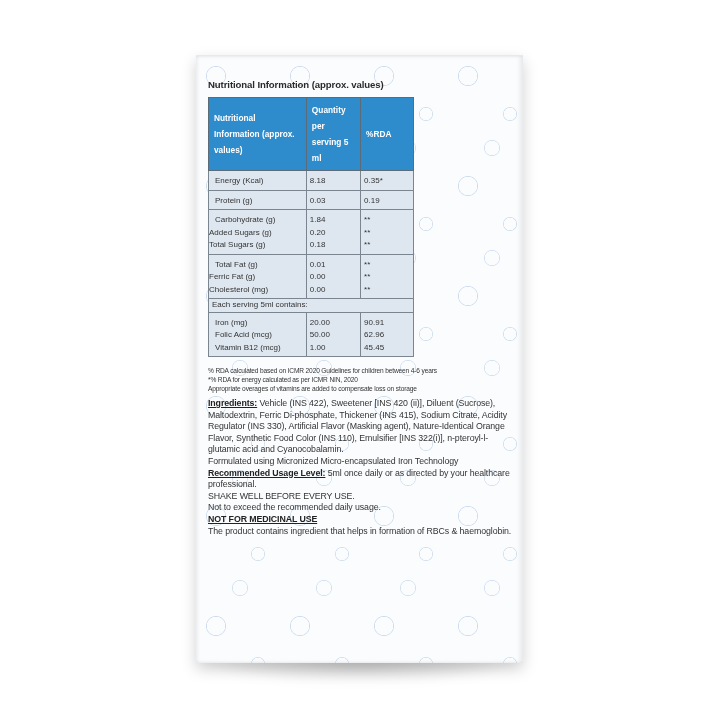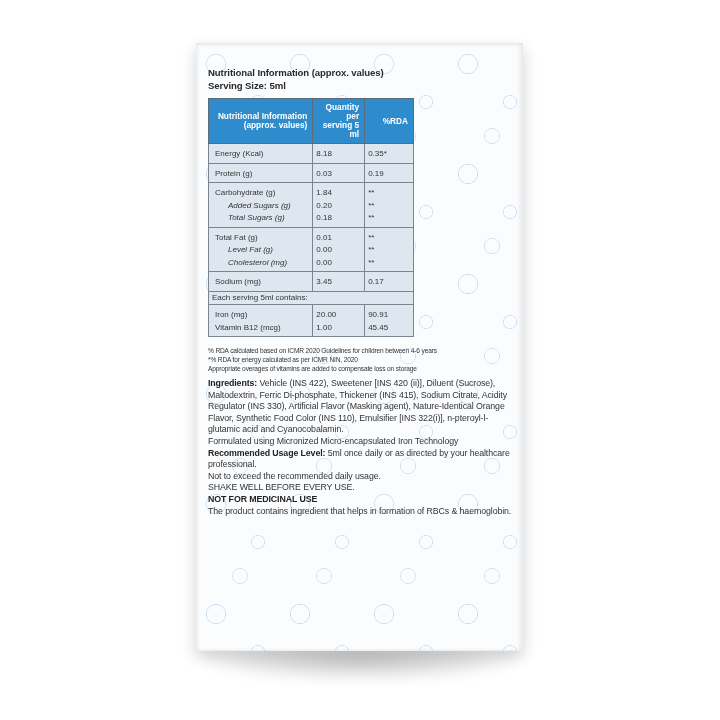--- a/index.html
+++ b/index.html
@@ -12,21 +12,21 @@
       color: #2b2b2b;
     }
     .shadow {
       position: absolute;
       left: 205px; top: 640px; width: 310px; height: 40px;
       background: radial-gradient(ellipse at center, rgba(0,0,0,0.22) 0%, rgba(0,0,0,0.08) 55%, rgba(0,0,0,0) 75%);
       filter: blur(6px);
     }
     .box {
       position: absolute;
-      left: 196px; top: 43px; width: 327px; height: 607px;
+      left: 196px; top: 55px; width: 327px; height: 607px;
       background-color: #fbfcfe;
       background-image:
         radial-gradient(circle at 20px 20px, transparent 9px, rgba(120,160,210,0.35) 9.5px, transparent 10.5px),
         radial-gradient(circle at 62px 58px, transparent 6px, rgba(120,160,210,0.30) 6.5px, transparent 7.5px),
         radial-gradient(circle at 44px 92px, transparent 7px, rgba(120,160,210,0.30) 7.5px, transparent 8.5px);
       background-size: 84px 110px;
       box-shadow: 0 6px 14px rgba(0,0,0,0.18), inset 2px 0 3px rgba(0,0,0,0.06), inset -3px 0 4px rgba(0,0,0,0.08);
       border-top: 1px solid #e6e9ee;
     }
     .content {
@@ -41,67 +41,66 @@
       margin-top: 6px;
       border-collapse: collapse;
       width: 206px;
       font-size: 8px;
       color: #333;
     }
     table.nut th {
       background: #2e8ccd;
       color: #ffffff;
       font-weight: bold;
-      text-align: right;
+      text-align: left;
       padding: 4px 5px;
-      line-height: 9px;
+      line-height: 16px;
       border: 1px solid #5c6b78;
       font-size: 8.3px;
     }
     table.nut td {
       background: #dee7f0;
       border-left: 1px solid #7a8590;
       border-right: 1px solid #7a8590;
       padding: 0 3px;
       line-height: 12.5px;
       height: 12.5px;
       white-space: nowrap;
     }
     table.nut td.c1 { width: 92px; padding-left: 6px; }
     table.nut td.c2, table.nut td.c3 { text-align: left; }
-    table.nut td.indent { padding-left: 19px; font-style: italic; }
+    table.nut td.indent { padding-left: 0; }
     table.nut tr.group-top td { border-top: 1px solid #7a8590; padding-top: 4px; }
     table.nut tr.group-end td { border-bottom: 1px solid #7a8590; padding-bottom: 2px; }
     table.nut td.span { border-top: 1px solid #7a8590; border-bottom: 1px solid #7a8590; }
     .notes {
       margin-top: 9px;
       font-size: 6.6px;
       line-height: 9px;
       color: #333;
       letter-spacing: -0.15px;
     }
     .body-text {
       margin-top: 5px;
       font-size: 8.8px;
       line-height: 11.6px;
       color: #333;
       letter-spacing: -0.1px;
     }
     .body-text p { margin: 0; }
-    .bold { font-weight: bold; color: #222; }
+    .bold { font-weight: bold; color: #222; text-decoration: underline; }
   </style>
 </head>
 <body>
 
 <div class="shadow"></div>
 
 <div class="box">
   <div class="content">
     <div class="title-line">Nutritional Information (approx. values)</div>
-    <div class="title-line">Serving Size: 5ml</div>
 
     <table class="nut">
       <thead>
         <tr>
           <th style="width:86px">Nutritional Information (approx. values)</th>
           <th style="width:45px">Quantity per serving 5 ml</th>
           <th style="width:45px">%RDA</th>
         </tr>
       </thead>
       <tbody>
@@ -129,59 +128,59 @@
           <td class="c1 indent">Total Sugars (g)</td>
           <td class="c2">0.18</td>
           <td class="c3">**</td>
         </tr>
         <tr class="group-top">
           <td class="c1">Total Fat (g)</td>
           <td class="c2">0.01</td>
           <td class="c3">**</td>
         </tr>
         <tr>
-          <td class="c1 indent">Level Fat (g)</td>
+          <td class="c1 indent">Ferric Fat (g)</td>
           <td class="c2">0.00</td>
           <td class="c3">**</td>
         </tr>
         <tr class="group-end">
           <td class="c1 indent">Cholesterol (mg)</td>
           <td class="c2">0.00</td>
           <td class="c3">**</td>
         </tr>
-        <tr class="group-top group-end">
-          <td class="c1">Sodium (mg)</td>
-          <td class="c2">3.45</td>
-          <td class="c3">0.17</td>
-        </tr>
         <tr>
           <td class="span" colspan="3">Each serving 5ml contains:</td>
         </tr>
         <tr class="group-top">
           <td class="c1">Iron (mg)</td>
           <td class="c2">20.00</td>
           <td class="c3">90.91</td>
+        </tr>
+        <tr>
+          <td class="c1">Folic Acid (mcg)</td>
+          <td class="c2">50.00</td>
+          <td class="c3">62.96</td>
         </tr>
         <tr class="group-end">
           <td class="c1">Vitamin B12 (mcg)</td>
           <td class="c2">1.00</td>
           <td class="c3">45.45</td>
         </tr>
       </tbody>
     </table>
 
     <div class="notes">
       <div>% RDA calculated based on ICMR 2020 Guidelines for children between 4-6 years</div>
       <div>*% RDA for energy calculated as per ICMR NIN, 2020</div>
       <div>Appropriate overages of vitamins are added to compensate loss on storage</div>
     </div>
 
     <div class="body-text">
       <p><span class="bold">Ingredients:</span><span> Vehicle (INS 422), Sweetener [INS 420 (ii)], Diluent (Sucrose), Maltodextrin, Ferric Di-phosphate, Thickener (INS 415), Sodium Citrate, Acidity Regulator (INS 330), Artificial Flavor (Masking agent), Nature-Identical Orange Flavor, Synthetic Food Color (INS 110), Emulsifier [INS 322(i)], n-pteroyl-l-glutamic acid and Cyanocobalamin.</span></p>
       <p>Formulated using Micronized Micro-encapsulated Iron Technology</p>
       <p><span class="bold">Recommended Usage Level:</span><span> 5ml once daily or as directed by your healthcare professional.</span></p>
+      <p>SHAKE WELL BEFORE EVERY USE.</p>
       <p>Not to exceed the recommended daily usage.</p>
-      <p>SHAKE WELL BEFORE EVERY USE.</p>
       <p class="bold">NOT FOR MEDICINAL USE</p>
       <p>The product contains ingredient that helps in formation of RBCs &amp; haemoglobin.</p>
     </div>
   </div>
 </div>
 
 </body></html>

